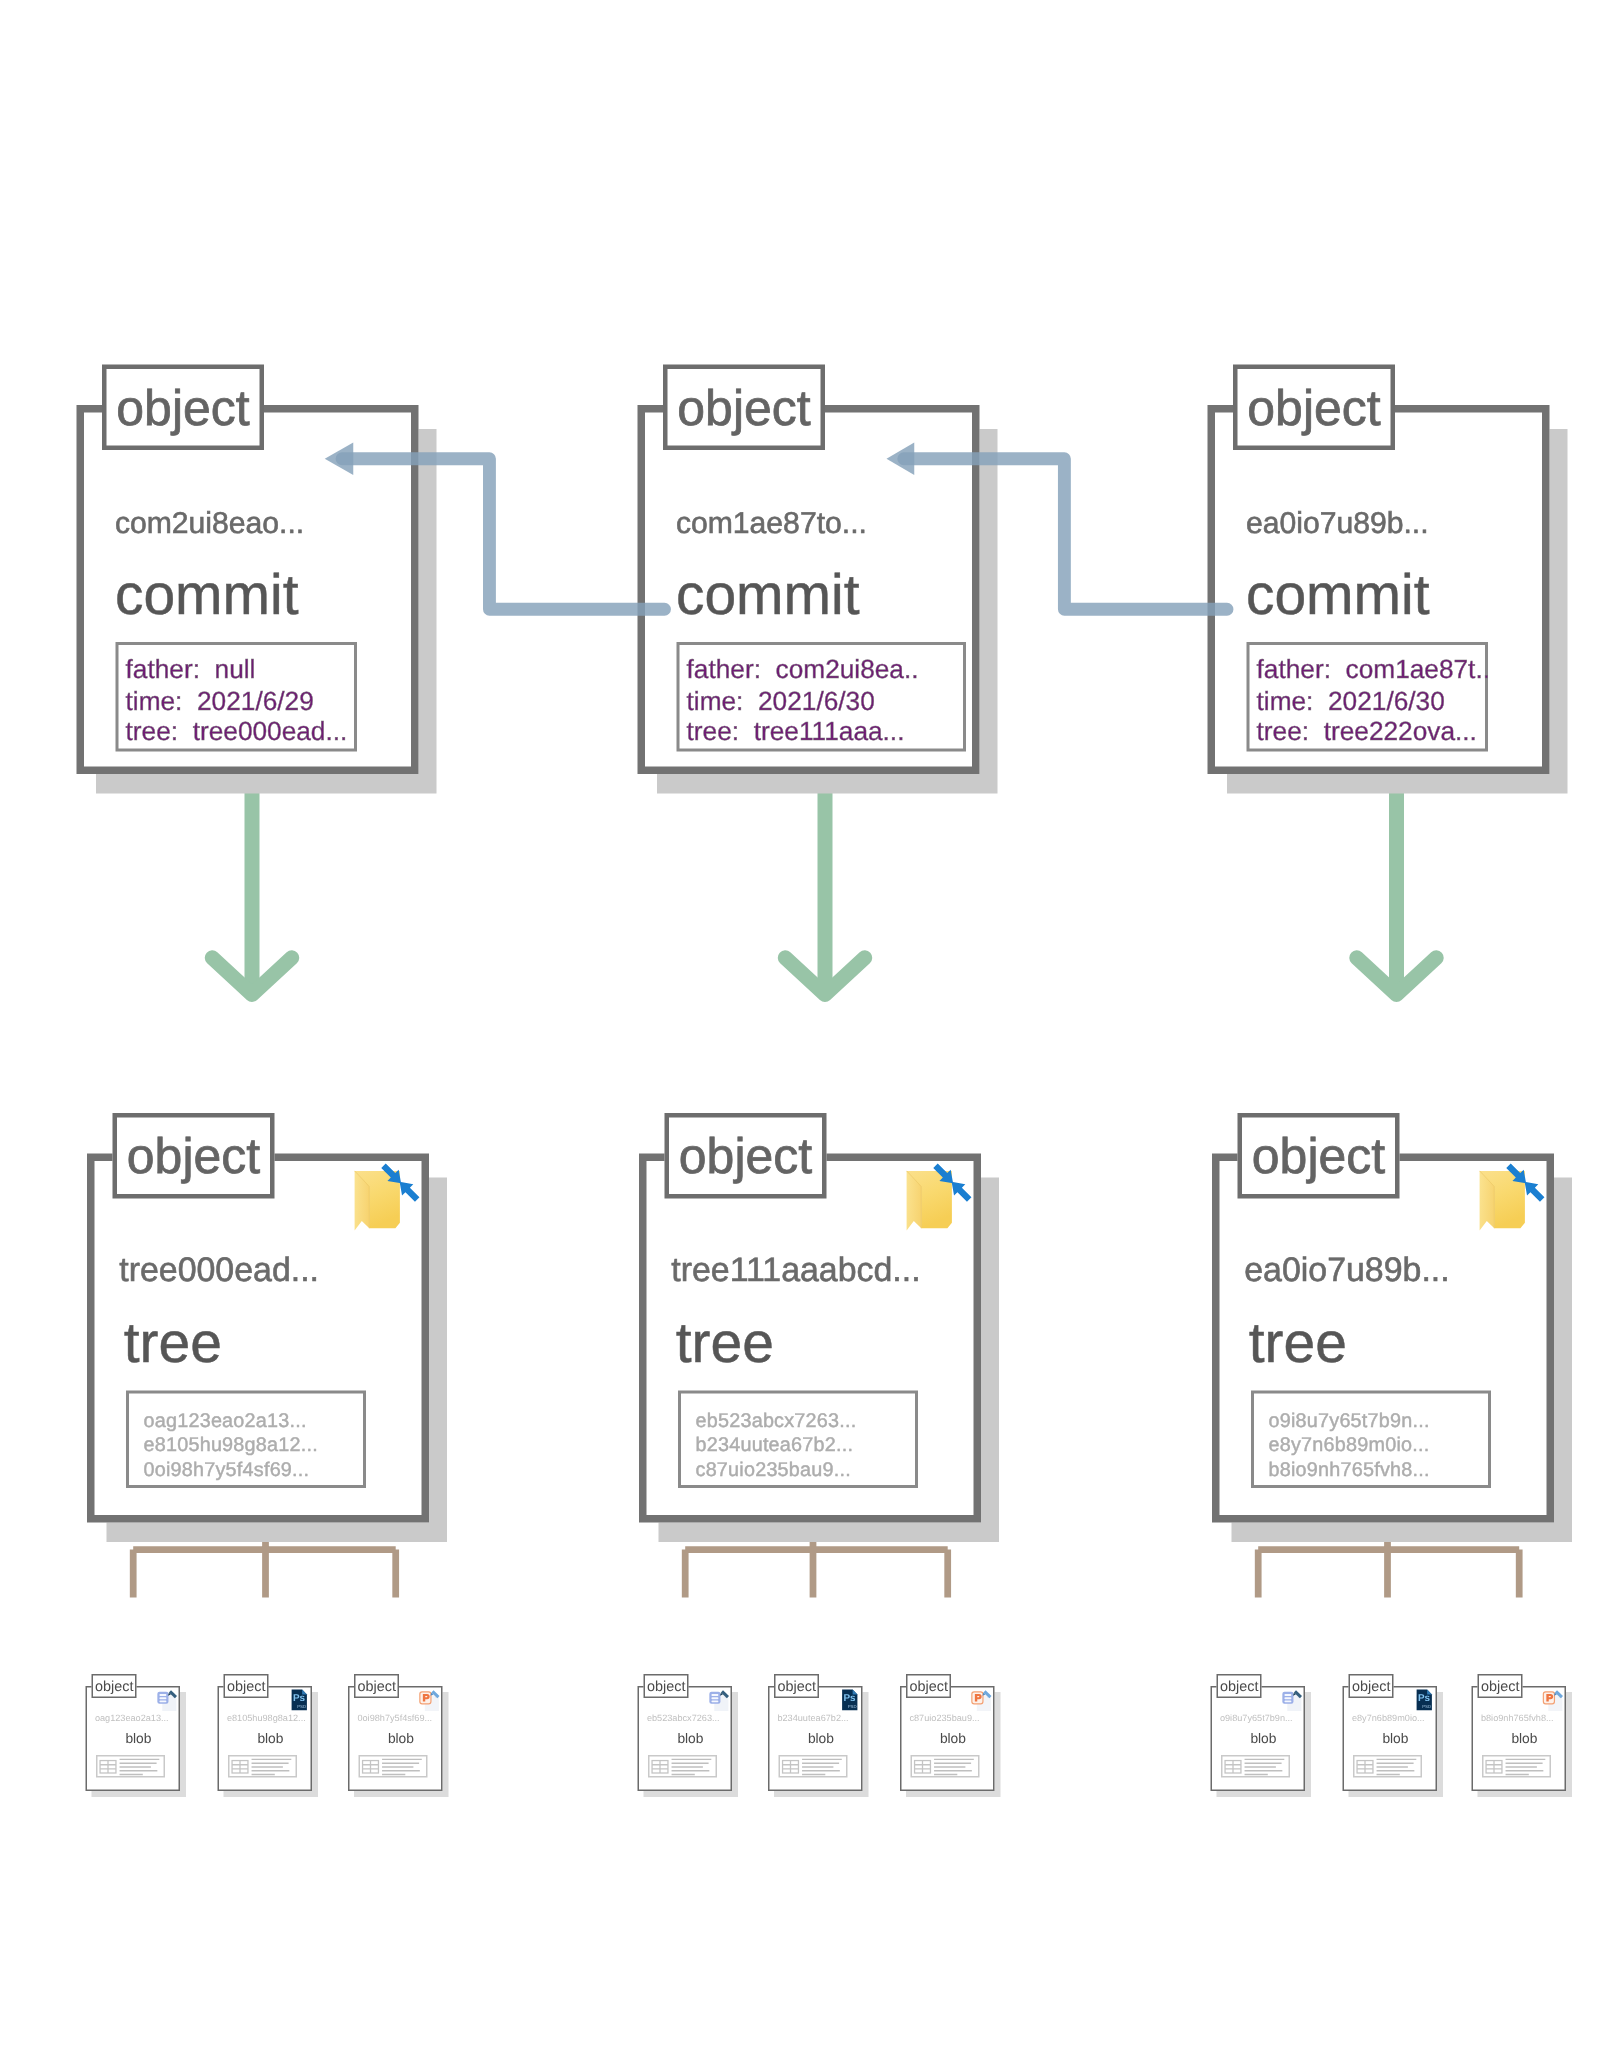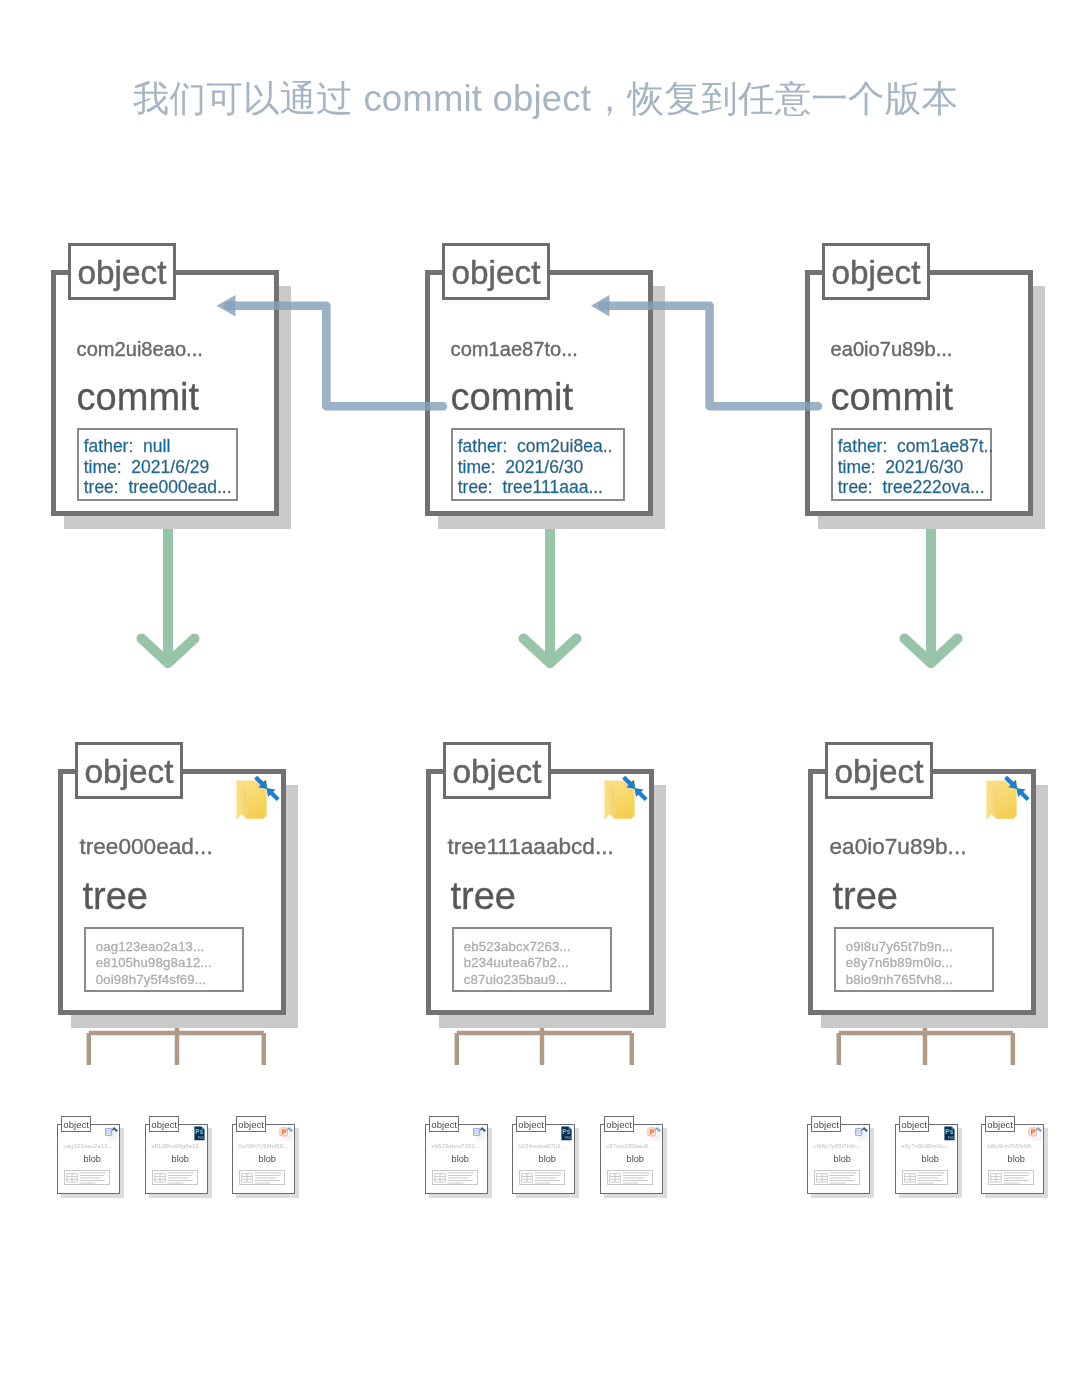--- a/index.html
+++ b/index.html
@@ -12,37 +12,36 @@
   svg.layer{position:absolute;left:0;top:0;width:1080px;height:1375px;overflow:visible;}
 
   .shadow{position:absolute;background:#cacaca;}
   .card{position:absolute;box-sizing:border-box;background:#ffffff;border:5px solid #727272;}
   .tag{position:absolute;box-sizing:border-box;background:#ffffff;border:3px solid #6d6d6d;}
   .tag .t{position:absolute;left:0;top:0;width:100%;text-align:center;color:#646464;font-size:33.3px;line-height:53px;-webkit-text-stroke:0.5px #646464;}
   .hash{position:absolute;white-space:nowrap;color:#6a6a6a;font-size:20.1px;line-height:20px;-webkit-text-stroke:0.4px #6a6a6a;}
   .hash.treehash{font-size:22.6px;line-height:22.5px;}
   .kind{position:absolute;white-space:nowrap;color:#565656;font-size:38px;line-height:30px;-webkit-text-stroke:0.32px #5b5b5b;}
   .inner{position:absolute;box-sizing:border-box;background:#ffffff;border:2px solid #8a8a8a;}
-  .inner .ln{position:absolute;left:5px;white-space:nowrap;font-size:17.5px;line-height:17.6px;color:#0369a1;-webkit-text-stroke:0.3px #757575;}
+  .inner .ln{position:absolute;left:5px;white-space:nowrap;font-size:17.5px;line-height:17.6px;color:#701a75;-webkit-text-stroke:0.3px #757575;}
   .inner.treefields .ln{color:#adadad;font-size:13.2px;line-height:13.3px;left:10px;letter-spacing:0.15px;-webkit-text-stroke:0.3px #adadad;}
 
   
   .bshadow{position:absolute;background:#dcdcdc;}
   .bcard{position:absolute;box-sizing:border-box;background:#ffffff;border:1.4px solid #6b6b6b;}
   .btag{position:absolute;box-sizing:border-box;background:#ffffff;border:1px solid #6b6b6b;}
   .btag .t{position:absolute;left:0;top:0;width:100%;text-align:center;color:#4a4a4a;font-size:9.6px;line-height:15.5px;}
   .bhash{position:absolute;white-space:nowrap;color:#c0c0c0;font-size:6.1px;line-height:6.1px;}
   .bkind{position:absolute;white-space:nowrap;color:#4a4a4a;font-size:9.2px;line-height:9.2px;padding-left:20px;}
   .bdoc{position:absolute;box-sizing:border-box;border:1px solid #c9c9c9;}
 </style>
 </head>
 <body>
 
 <div class="stage">
-  <div class="heading" style="top:79px;">我们可以通过 commit object，恢复到任意一个版本</div>
 
   <svg class="layer" viewBox="0 0 1080 1375" style="z-index:1;">
     <g fill="none" stroke="#98c4a7" stroke-width="10" stroke-linecap="round" stroke-linejoin="round">
       <path d="M168 519 V657"></path>
       <path d="M141.5 638.5 L168 663 L194.5 638.5"></path>
       <path d="M550 519 V657"></path>
       <path d="M523.5 638.5 L550 663 L576.5 638.5"></path>
       <path d="M931 519 V657"></path>
       <path d="M904.5 638.5 L931 663 L957.5 638.5"></path>
     </g>
@@ -77,21 +76,21 @@
         <div class="ln" style="top:28.599999999999998px;">time:&nbsp;&nbsp;2021/6/29</div>
         <div class="ln" style="top:49px;text-align:right;">tree:&nbsp;&nbsp;tree000ead...</div>
       </div>
       <div class="shadow" style="left:437.5px;top:245.5px;width:227px;height:243px;"></div>
       <div class="card commit" style="left:425px;top:230px;width:228px;height:246px;"></div>
       <div class="tag" style="left:442px;top:203px;width:108px;height:57px;">
         <div class="t">object</div>
       </div>
       <div class="hash" style="left:450.6px;top:299px;">com1ae87to...</div>
       <div class="kind" style="left:450.6px;top:341.5px;">commit</div>
-      <div class="inner" style="left:450.7px;top:388px;width:174px;height:72.5px;">
+      <div class="inner" style="left:450.7px;top:388px;width:193px;height:72.5px;">
         <div class="ln" style="top:8.2px;">father:&nbsp;&nbsp;com2ui8ea..</div>
         <div class="ln" style="top:28.599999999999998px;">time:&nbsp;&nbsp;2021/6/30</div>
         <div class="ln" style="top:49px;">tree:&nbsp;&nbsp;tree111aaa...</div>
       </div>
       <div class="shadow" style="left:817.5px;top:245.5px;width:227px;height:243px;"></div>
       <div class="card commit" style="left:805px;top:230px;width:228px;height:246px;"></div>
       <div class="tag" style="left:822px;top:203px;width:108px;height:57px;">
         <div class="t">object</div>
       </div>
       <div class="hash" style="left:830.6px;top:299px;">ea0io7u89b...</div>

